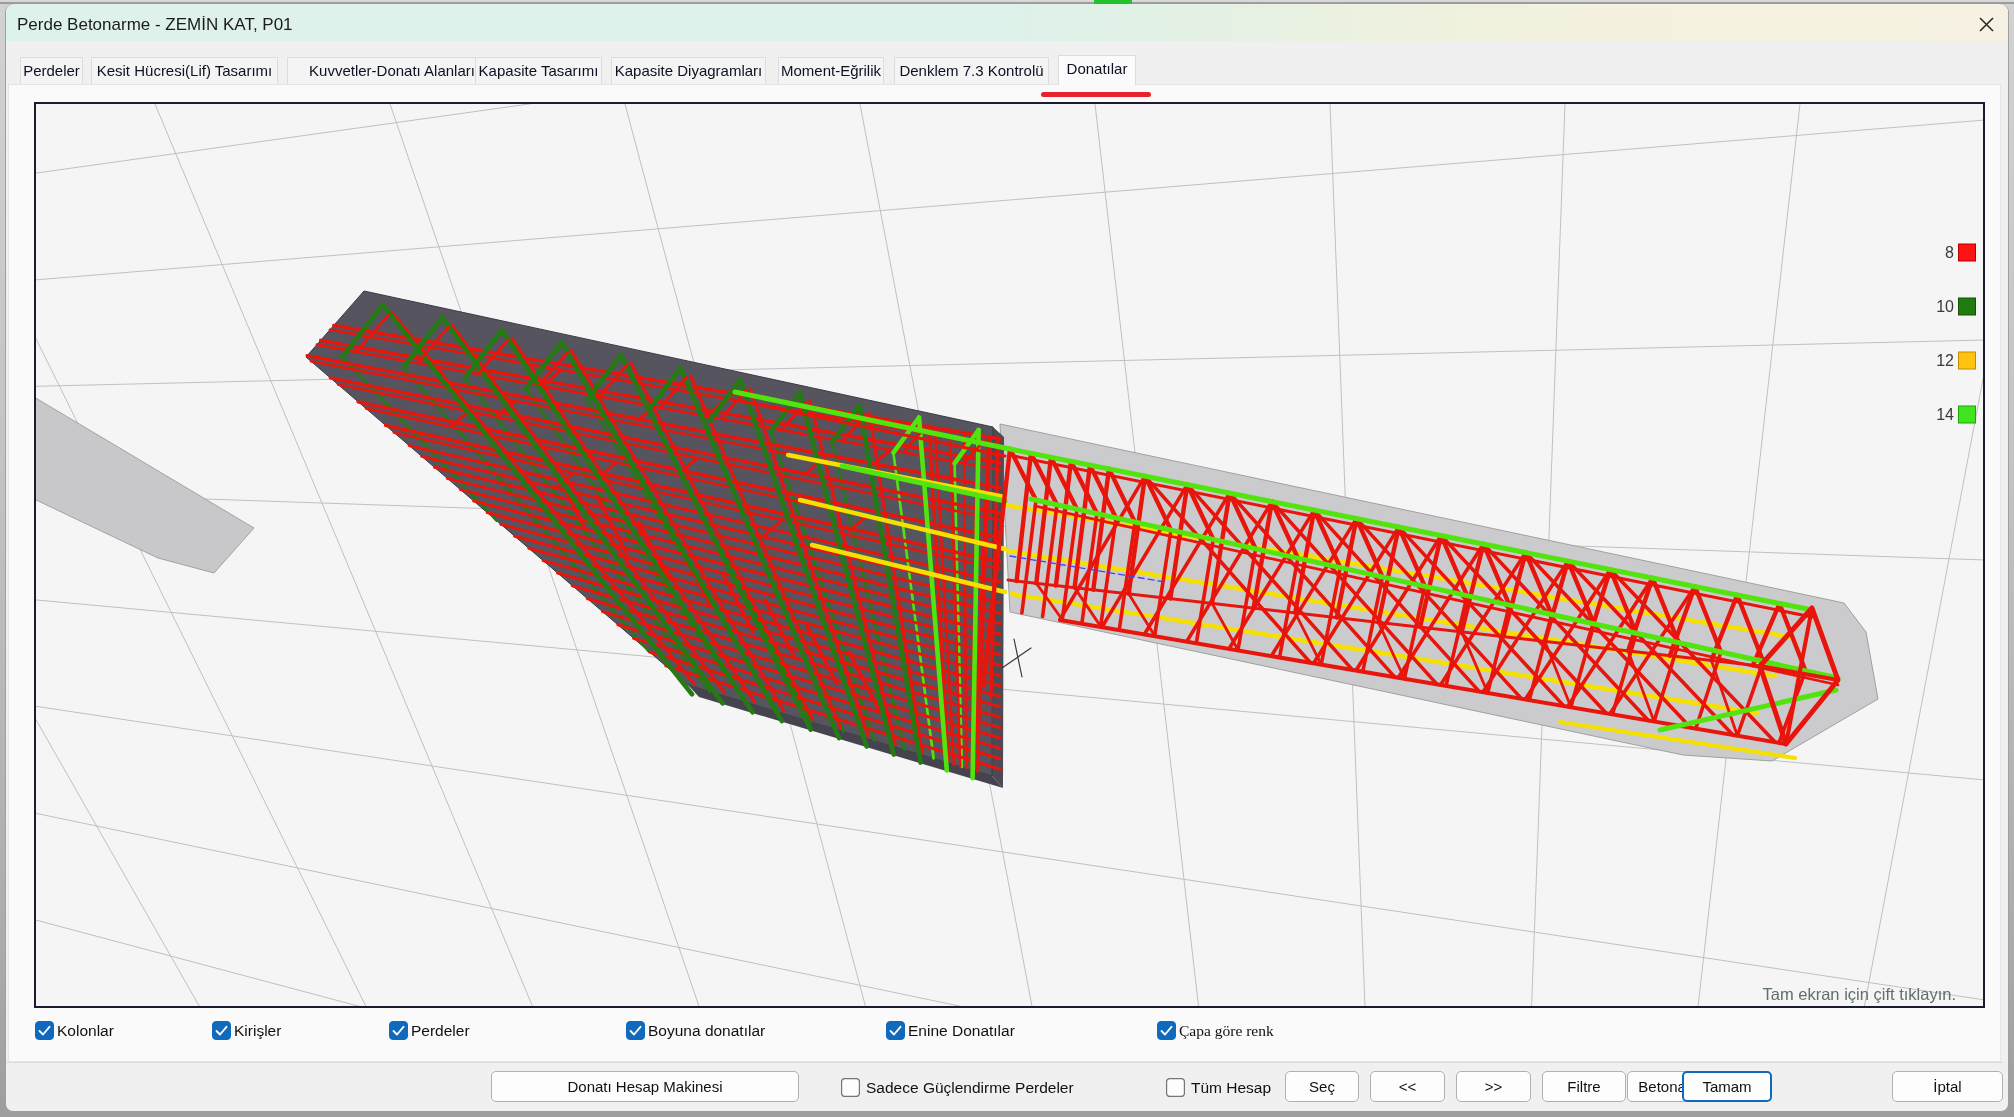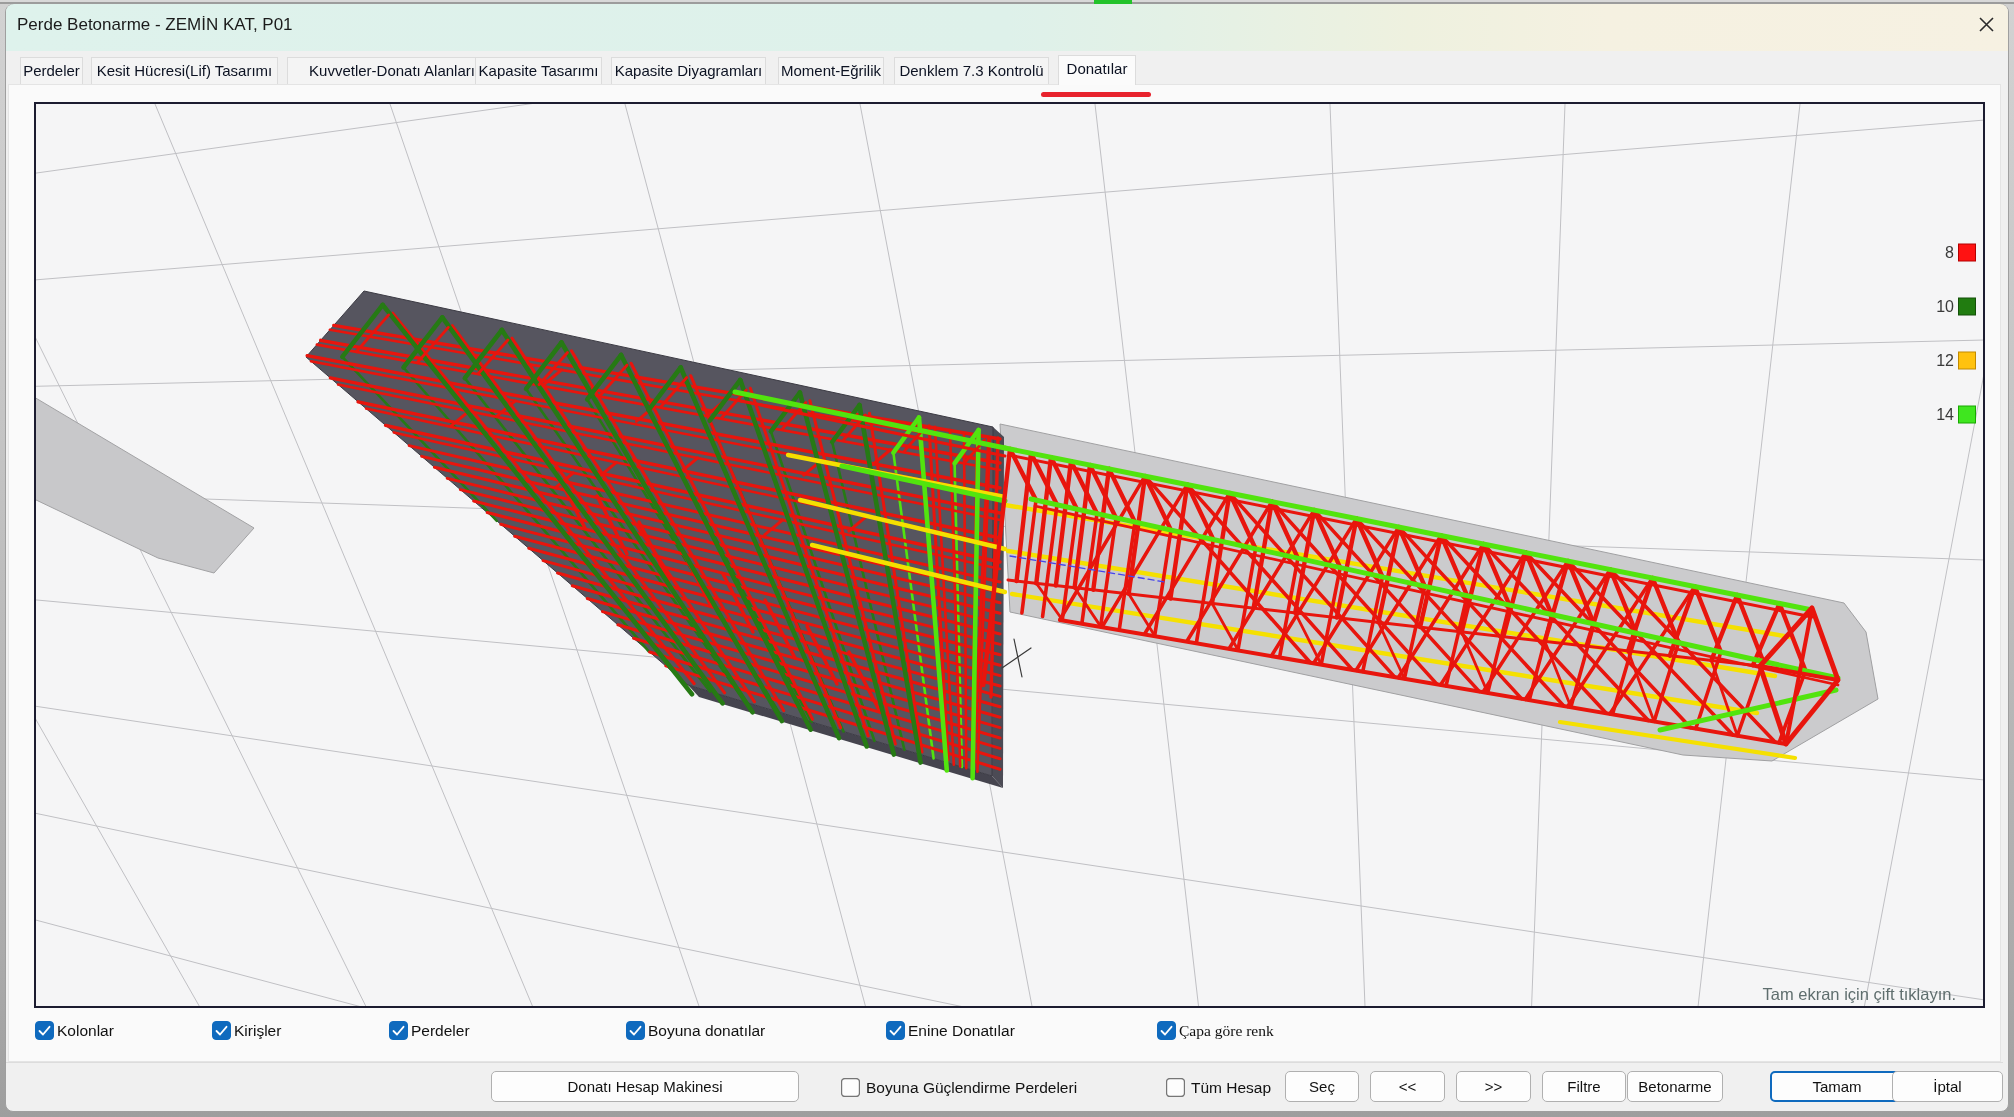--- a/index.html
+++ b/index.html
@@ -1,19 +1,19 @@
 <!DOCTYPE html>
 <html><head><meta charset="utf-8"><style>
 * { margin:0; padding:0; box-sizing:border-box; }
 html,body { width:2014px; height:1117px; overflow:hidden; font-family:"Liberation Sans",sans-serif; background:linear-gradient(180deg,#d2d2d2 0%,#c4c4c4 40%,#ababab 85%,#9e9e9e 100%); position:relative; }
 #screen-top { position:absolute; left:0; top:0; width:2014px; height:4px; background:#d8d8d8; z-index:0; }
 #screen-top .bar { position:absolute; left:0; top:2px; width:2014px; height:2px; background:#9c9c9c; }
 #screen-top .green { position:absolute; left:1094px; top:0; width:38px; height:4px; background:#22c32a; }
 #dlg { position:absolute; left:5px; top:4px; width:2004px; height:1108px; background:#f0f0f0; border:1px solid #9f9f9f; border-radius:8px; }
-#title { position:absolute; left:6px; top:4px; width:2002px; height:47px; border-radius:8px 8px 0 0;
+#title { position:absolute; left:6px; top:4px; width:2002px; height:37px; border-radius:8px 8px 0 0;
   background:linear-gradient(90deg,#def2ec 0%,#def1ea 50%,#e3f1e6 58%,#eef1df 70%,#f5f1e1 80%,#f6f1e2 100%); }
 #title span { position:absolute; left:11px; top:11px; font-size:17px; color:#1b1b1b; }
 #tabpanel { position:absolute; left:8px; top:84px; width:1993px; height:978px; background:#fafafa; border:1px solid #e4e4e4; }
 .tab { position:absolute; top:57px; height:27px; background:#f4f4f4; border:1px solid #dcdcdc; border-bottom:none; font-size:15px; color:#0c1222; text-align:center; line-height:26px; white-space:nowrap; z-index:2; }
 .tab.sel { background:#fbfbfb; top:55px; height:30px; z-index:3; }
 #redline { position:absolute; left:1041px; top:92px; width:110px; height:5px; background:#e8232d; border-radius:2.5px; z-index:4; }
 #vp { position:absolute; left:34px; top:102px; width:1951px; height:906px; border:2px solid #1c1c30; background:#f5f5f6; }
 .cblabel { position:absolute; font-size:15.5px; color:#111; white-space:nowrap; }
 #sep { position:absolute; left:6px; top:1062px; width:1997px; height:1px; background:#dcdcdc; }
 .btn { position:absolute; top:1071px; height:31px; background:#fdfdfd; border:1px solid #b0b0b0; border-radius:5px; font-size:15px; color:#111; text-align:center; line-height:29px; white-space:nowrap; }
@@ -343,24 +343,24 @@
 <div class="cblabel" style="left:908px;top:1022px;">Enine Donatılar</div>
 <svg style="position:absolute;left:1157px;top:1021px;" width="19" height="19">
     <rect x="0.5" y="0.5" width="18" height="18" rx="3.5" fill="#0f6abe" stroke="#0f6abe"></rect>
     <polyline points="4.5,10 8,13.5 14.5,5.8" fill="none" stroke="#fff" stroke-width="1.8" stroke-linecap="round" stroke-linejoin="round"></polyline>
   </svg>
 <div class="cblabel" style="left:1179px;top:1022px;font-family:Liberation Serif, serif;">Çapa göre renk</div>
 <div id="sep"></div>
 <svg style="position:absolute;left:841px;top:1078px;" width="19" height="19">
     <rect x="0.5" y="0.5" width="18" height="18" rx="3.5" fill="#fdfdfd" stroke="#767676" stroke-width="1.4"></rect>
   </svg>
-<div class="cblabel" style="left:866px;top:1079px;">Boyuna Güçlendirme Perdeleri</div>
+<div class="cblabel" style="left:866px;top:1079px;">Sadece Güçlendirme Perdeler</div>
 <svg style="position:absolute;left:1166px;top:1078px;" width="19" height="19">
     <rect x="0.5" y="0.5" width="18" height="18" rx="3.5" fill="#fdfdfd" stroke="#767676" stroke-width="1.4"></rect>
   </svg>
 <div class="cblabel" style="left:1191px;top:1079px;">Tüm Hesap</div>
 <div class="btn" style="left:491px;width:308px;">Donatı Hesap Makinesi</div>
 <div class="btn" style="left:1285px;width:74px;">Seç</div>
 <div class="btn" style="left:1370px;width:75px;">&lt;&lt;</div>
 <div class="btn" style="left:1456px;width:75px;">&gt;&gt;</div>
 <div class="btn" style="left:1542px;width:84px;">Filtre</div>
 <div class="btn" style="left:1627px;width:96px;">Betonarme</div>
-<div class="btn primary" style="left:1770px;width:134px;">Tamam</div>
+<div class="btn primary" style="left:1682px;width:90px;">Tamam</div>
 <div class="btn" style="left:1892px;width:111px;">İptal</div>
 </body></html>

